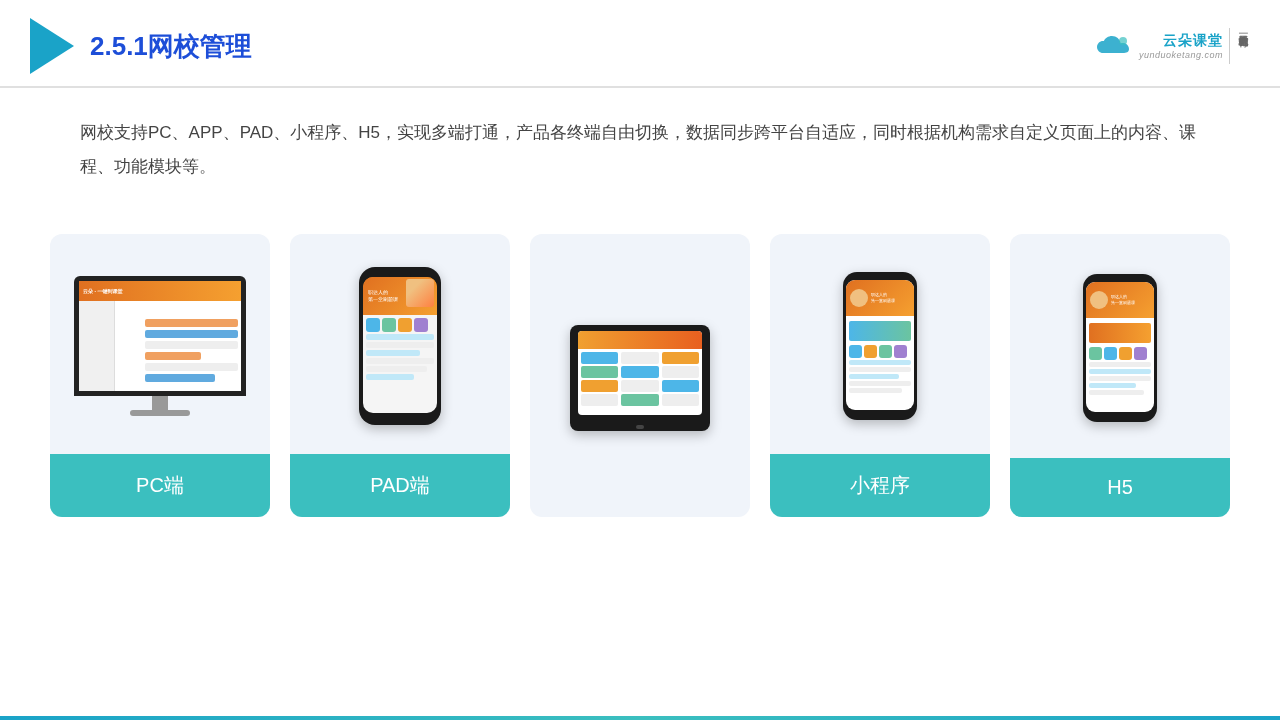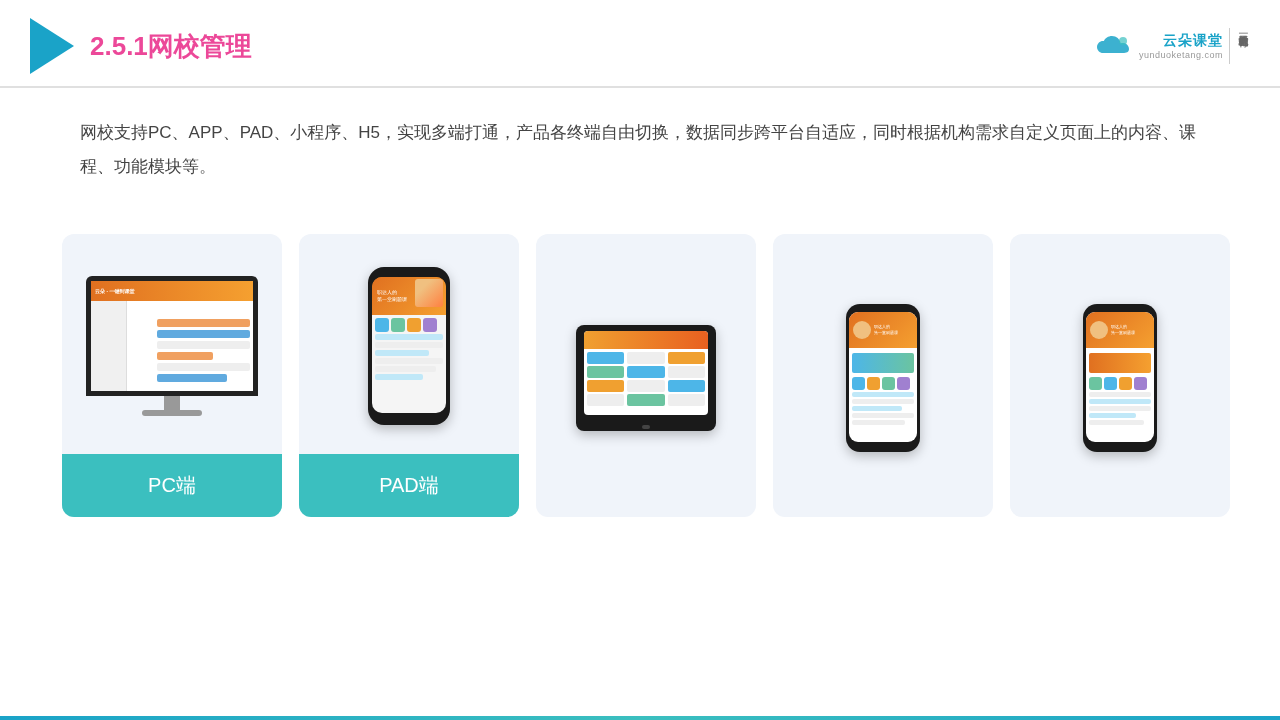--- a/index.html
+++ b/index.html
@@ -28,21 +28,21 @@
     .logo-triangle {
       width: 0;
       height: 0;
       border-top: 28px solid transparent;
       border-bottom: 28px solid transparent;
       border-left: 44px solid #1aa3c8;
     }
     .page-title {
       font-size: 26px;
       font-weight: 600;
-      color: #ec4899;
+      color: #1d4ed8;
     }
     .header-right {
       display: flex;
       align-items: center;
       gap: 8px;
     }
     .brand-logo {
       display: flex;
       gap: 6px;
     }
@@ -58,20 +58,21 @@
     .brand-name {
       font-size: 14px;
       font-weight: bold;
       color: #1aa3c8;
       letter-spacing: 1px;
     }
     .brand-url {
       font-size: 9px;
       color: #999;
       letter-spacing: 0.5px;
+      font-style: italic;
     }
     .brand-slogan {
       font-size: 10px;
       color: #666;
       writing-mode: vertical-rl;
       text-orientation: mixed;
       line-height: 1.4;
       border-left: 1px solid #ccc;
       padding-left: 6px;
       height: 36px;
@@ -81,21 +82,21 @@
     .description {
       padding: 28px 80px 10px 80px;
       font-size: 17px;
       color: #444;
       line-height: 2;
     }
 
     
     .cards-container {
       display: flex;
-      justify-content: flex-end;
+      justify-content: space-between;
       gap: 17px;
       padding: 30px 50px 0 50px;
       margin-top: 10px;
     }
 
     .card {
       background: #f0f4fa;
       border-radius: 12px;
       overflow: hidden;
       flex: 1;
@@ -564,20 +565,21 @@
               <div class="mini-phone-line blue"></div>
               <div class="mini-phone-line"></div>
               <div class="mini-phone-line blue" style="width:80%"></div>
               <div class="mini-phone-line"></div>
               <div class="mini-phone-line" style="width:85%"></div>
             </div>
           </div>
         </div>
       </div>
     </div>
+    <div class="card-label">小程序</div>
   </div>
 
   <div class="card">
     <div class="card-image-area">
       <div class="phone-mockup">
         <div class="mini-phone-outer">
           <div class="mini-phone-notch"></div>
           <div class="mini-phone-screen">
             <div class="mini-phone-screen-top">
               <div class="mini-phone-avatar"></div>
@@ -594,17 +596,18 @@
               <div class="mini-phone-line"></div>
               <div class="mini-phone-line blue"></div>
               <div class="mini-phone-line"></div>
               <div class="mini-phone-line blue" style="width:75%"></div>
               <div class="mini-phone-line" style="width:88%"></div>
             </div>
           </div>
         </div>
       </div>
     </div>
+    <div class="card-label">H5</div>
   </div>
 
 </div>
 
 <div class="bottom-line"></div>
 
 </body></html>

